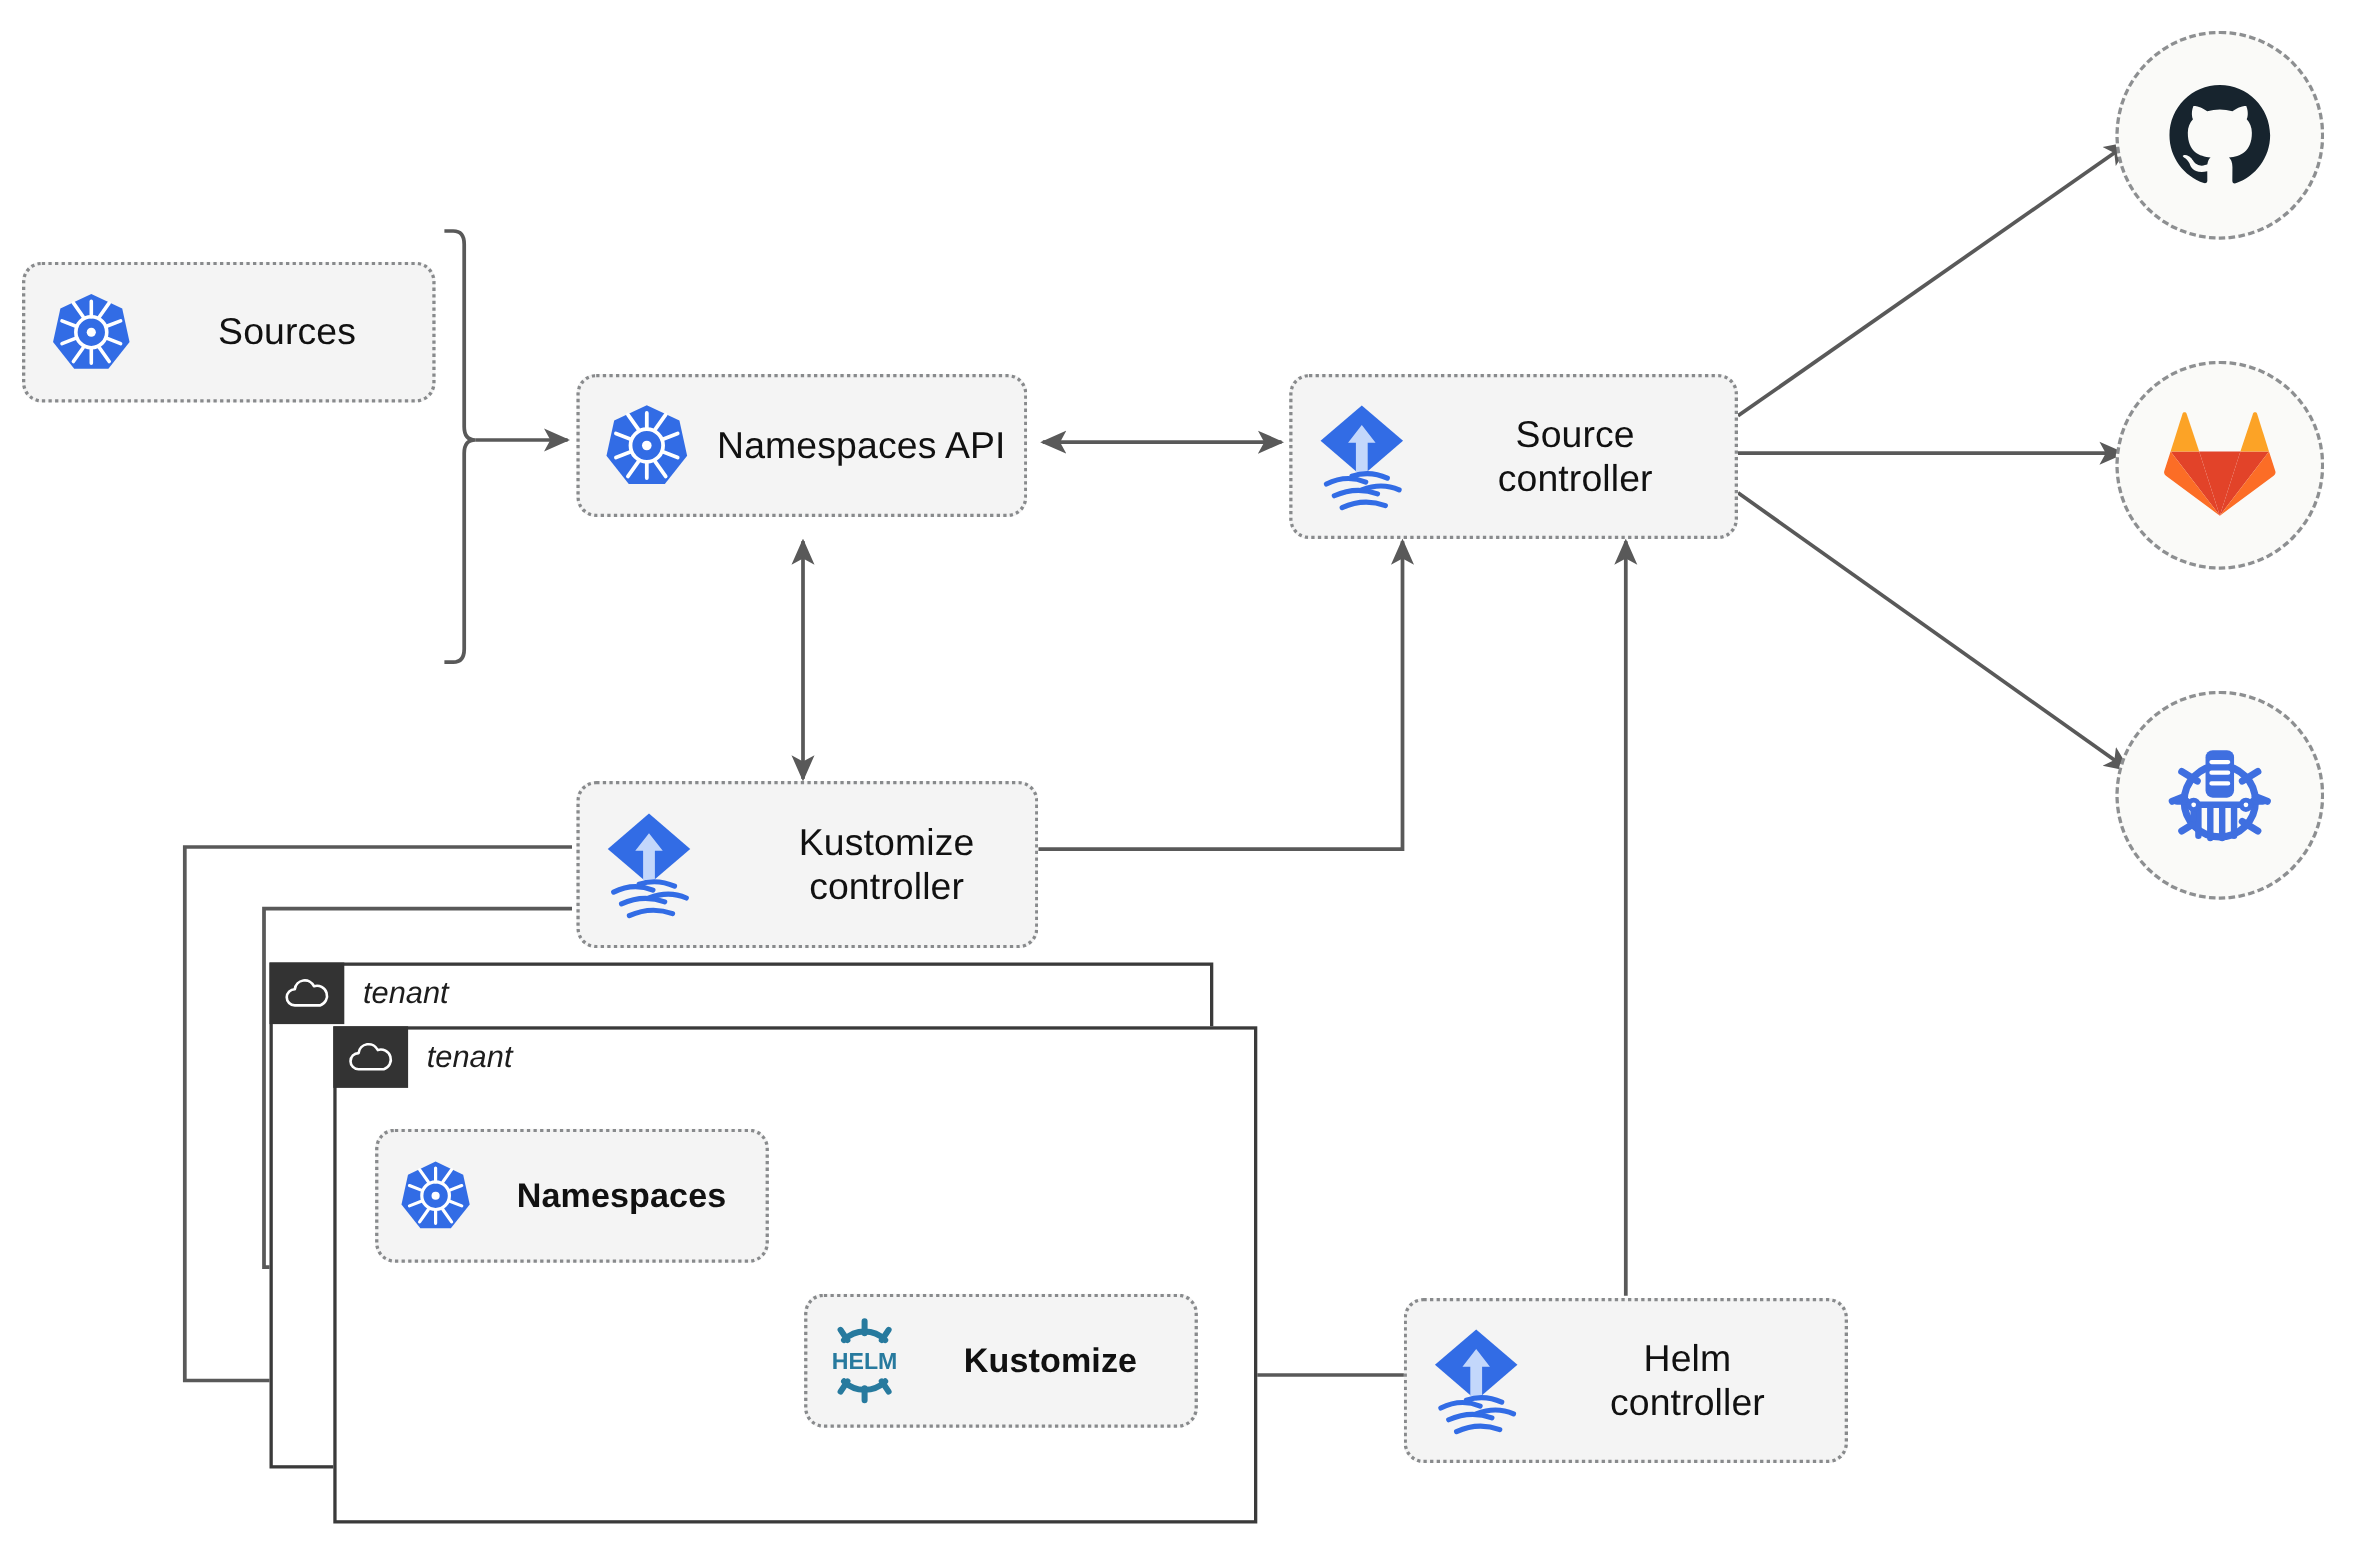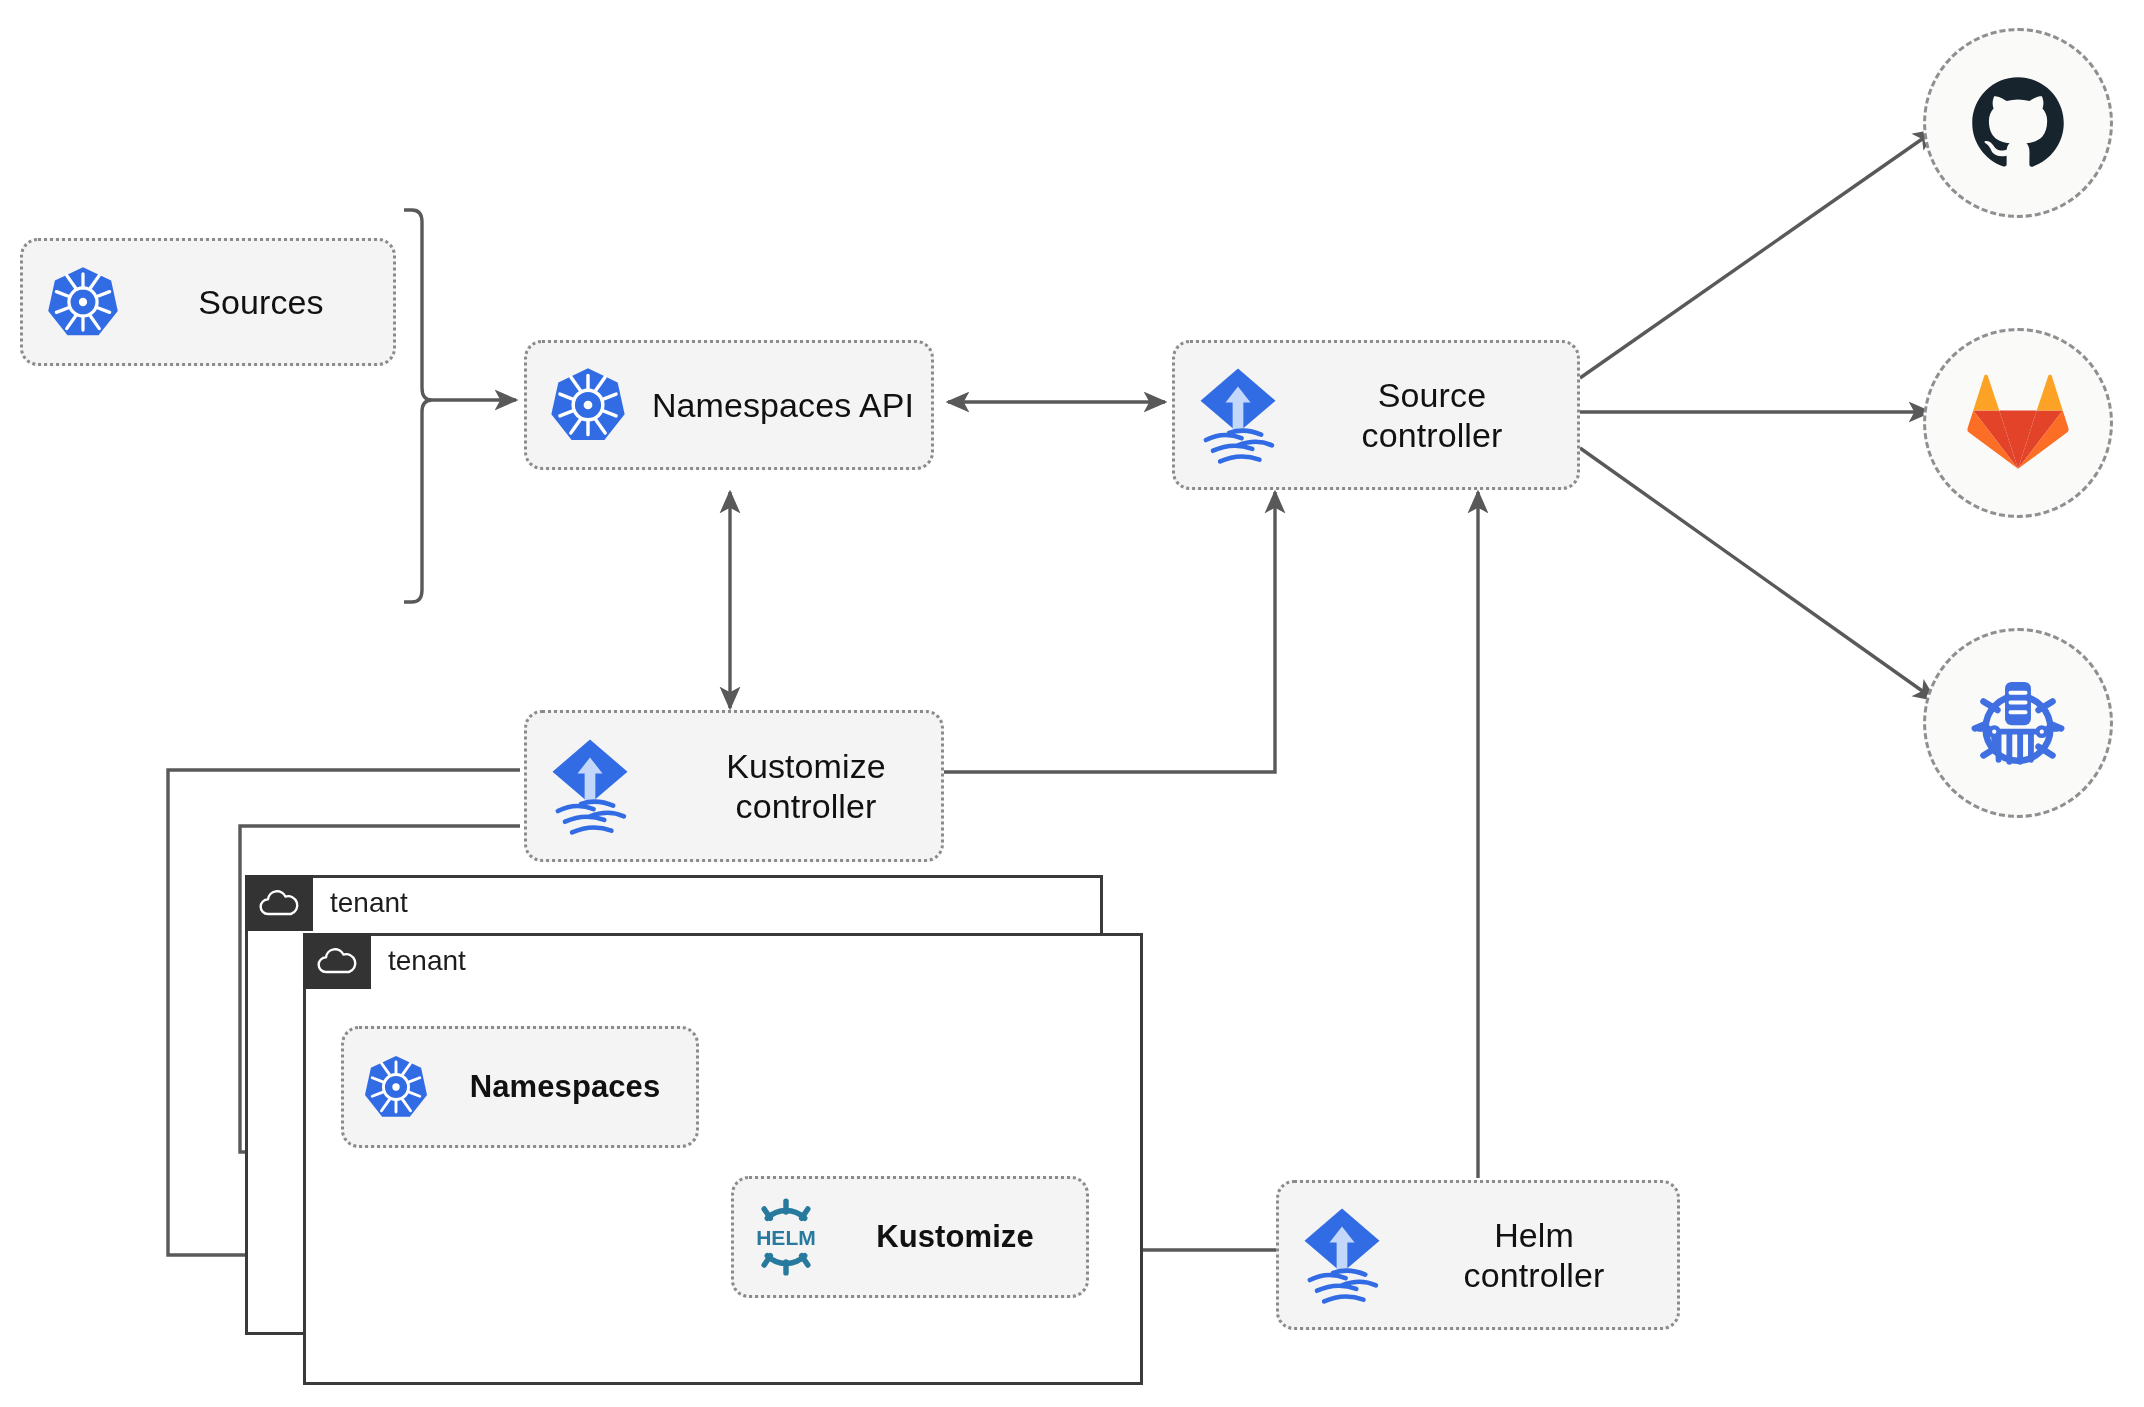--- a/index.html
+++ b/index.html
@@ -38,21 +38,21 @@
     position:absolute;background:#ffffff;
     border:3px solid #3a3a3a;box-sizing:border-box;
   }
   .tenant .tab{
     position:absolute;left:-3px;top:-3px;height:56px;
     background:#333333;display:flex;align-items:center;
     padding:0 12px;box-sizing:border-box;
   }
   .tenant .tabname{
     position:absolute;top:-3px;height:56px;display:flex;align-items:center;
-    font-size:28px;color:#1d1d1d;
+    font-size:28px;color:#1d1d1d;font-style:italic;
   }
   .tenant-back{z-index:2;}
   .tenant-front{z-index:3;}
 
   svg{display:block;overflow:visible;}
 </style>
 </head>
 <body>
 
 <div id="stage">

